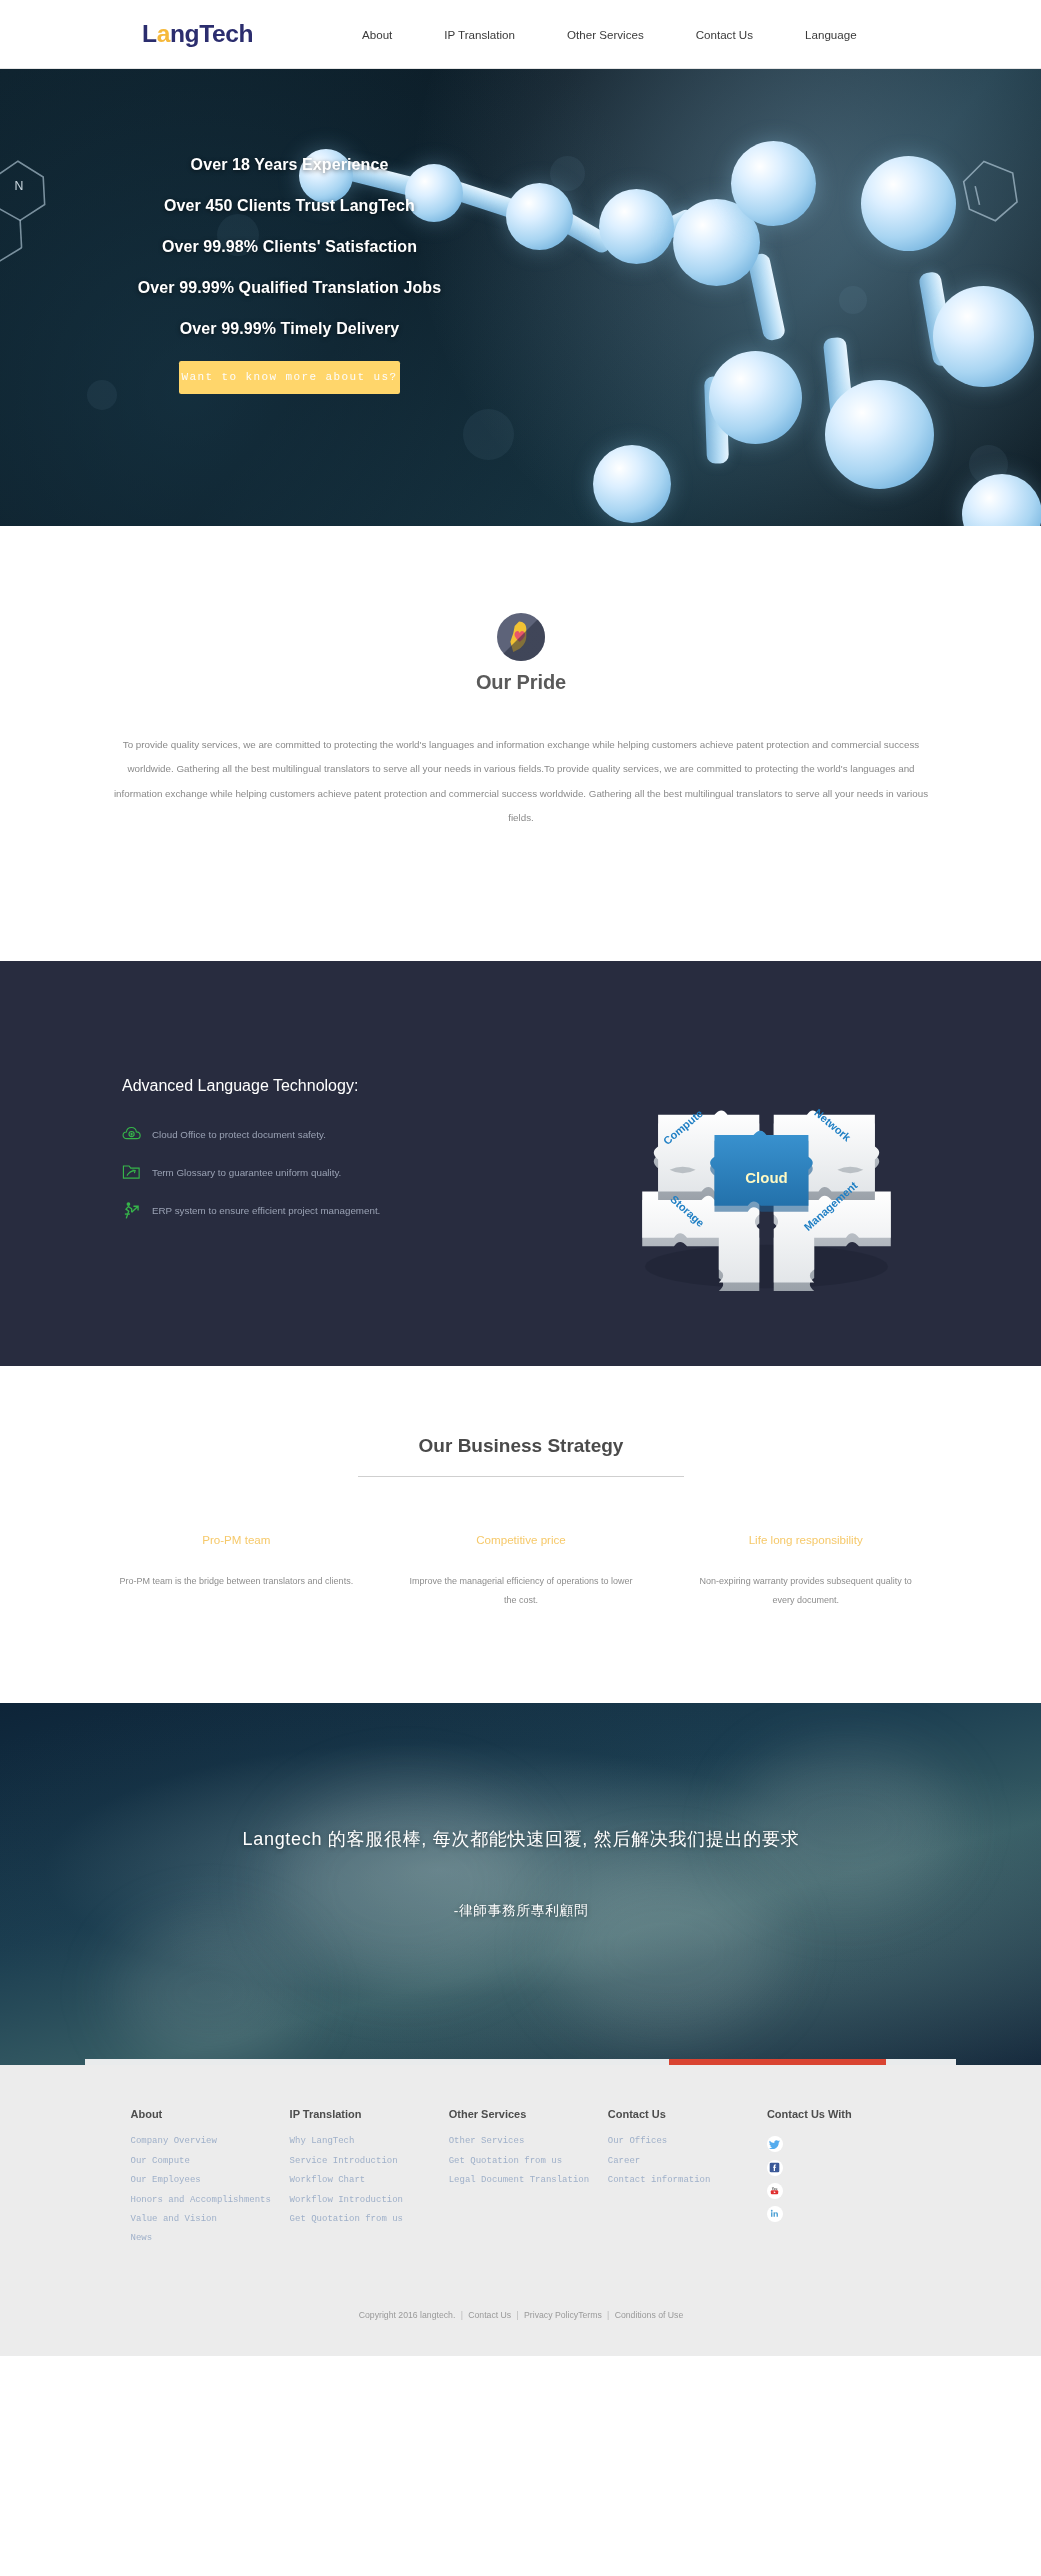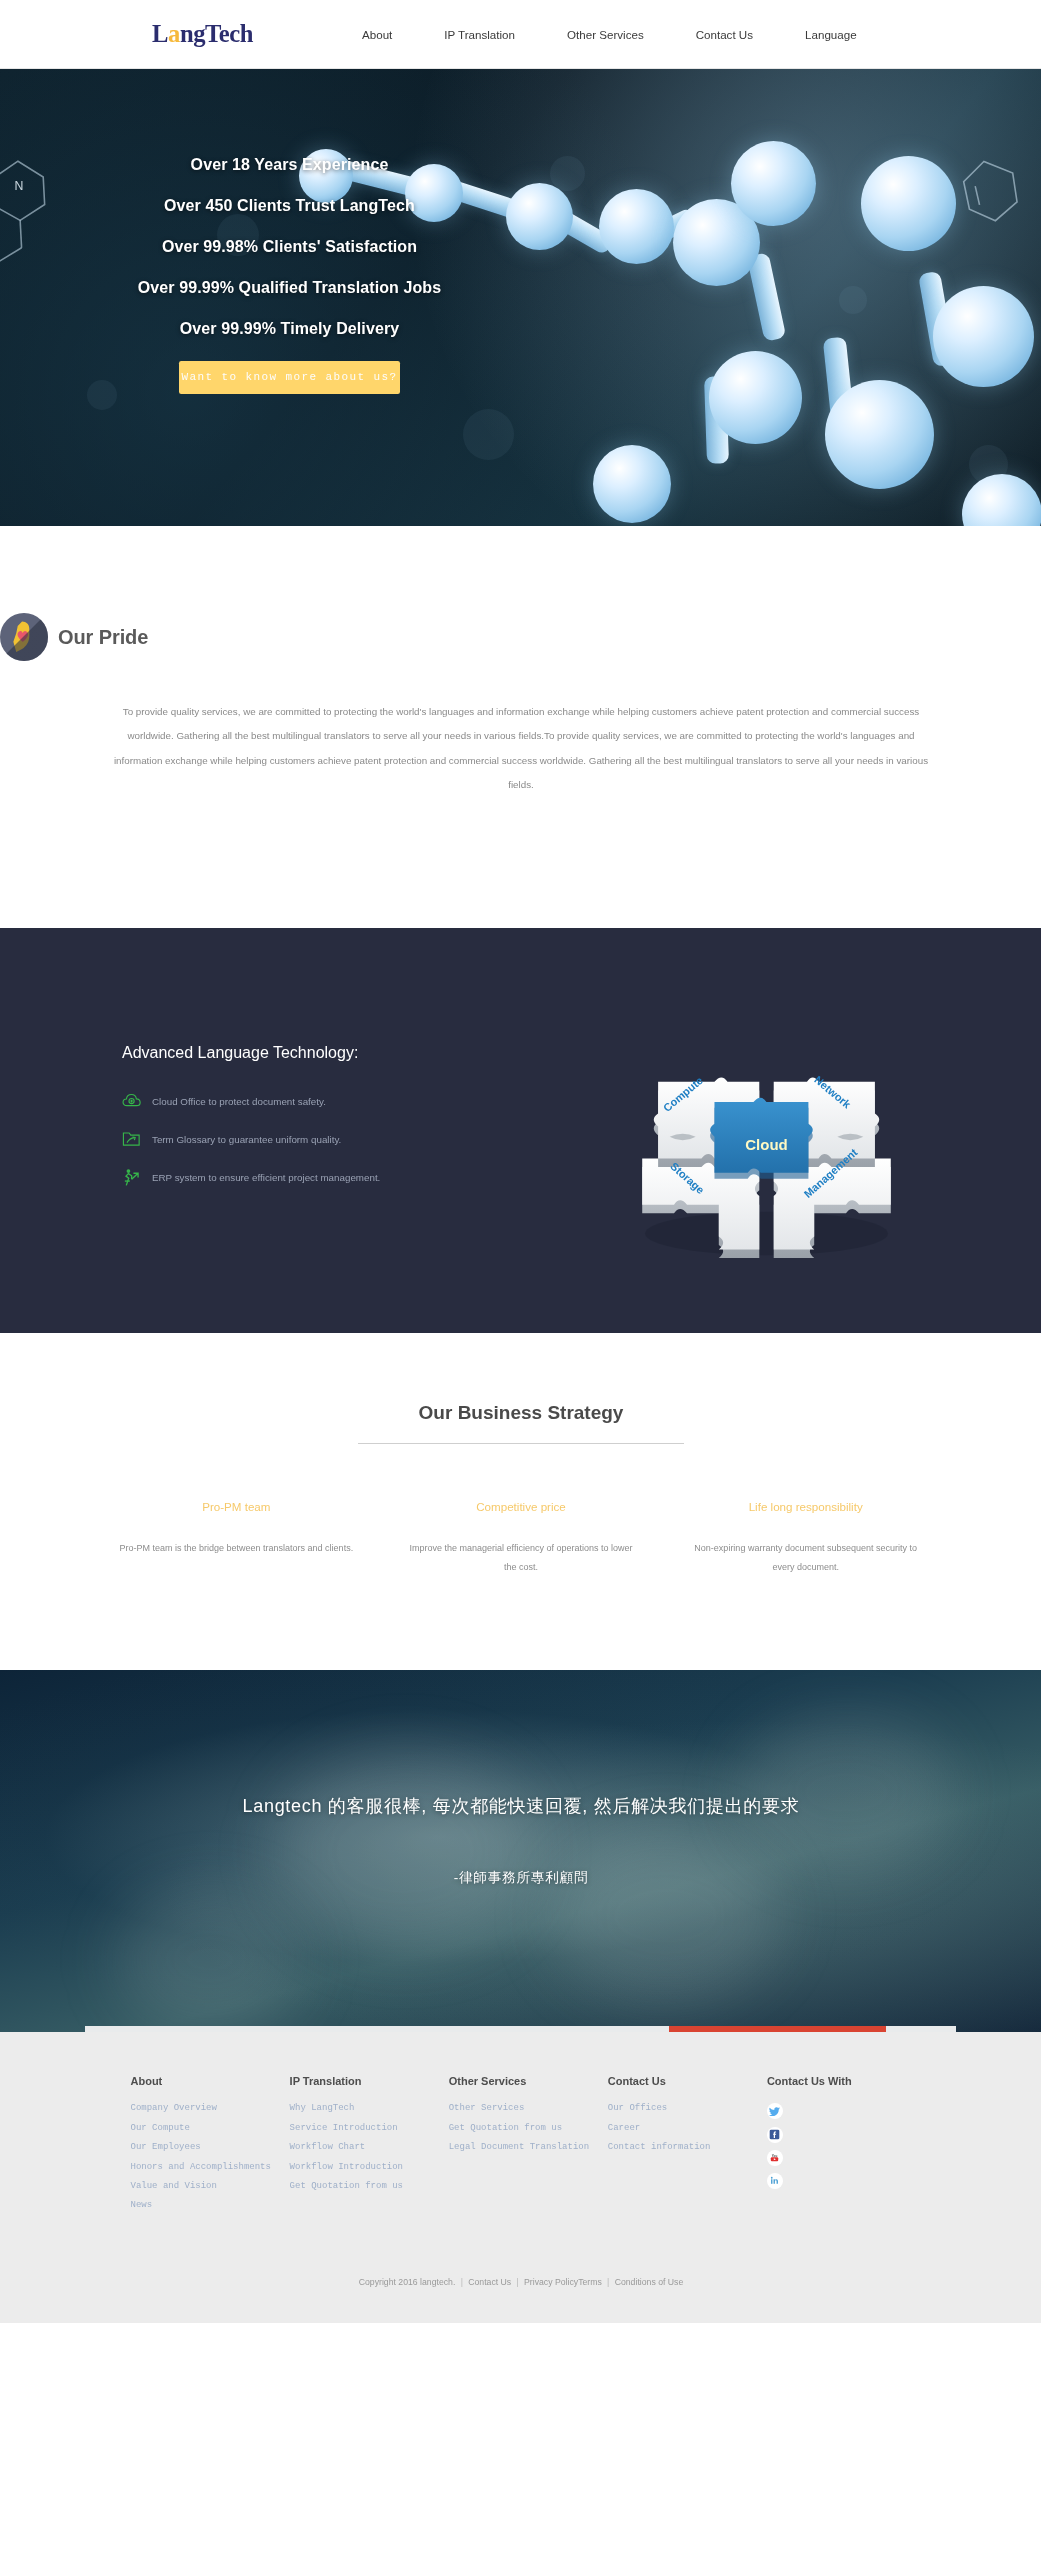--- a/index.html
+++ b/index.html
@@ -15,24 +15,24 @@
   .site-header {
     height: 69px;
     background: #ffffff;
     border-bottom: 0.7px solid #e6e6e6;
     display: flex;
     align-items: center;
     position: relative;
   }
   .logo {
     position: absolute;
-    left: 152px;
+    left: 142px;
     top: 50%;
     transform: translateY(-50%);
-    font-family: Liberation Serif, serif;
+    font-family: Liberation Sans, sans-serif;
     font-weight: bold;
     font-size: 24.6px;
     color: #2b2d6e;
     letter-spacing: -0.4px;
     white-space: nowrap;
   }
   .logo .accent { color: #f6b93b; }
   .main-nav {
     position: absolute;
     left: 362px;
@@ -117,23 +117,24 @@
 
   
   .pride {
     background: #fff;
     padding: 87px 0 130px;
     text-align: center;
   }
   .pride-head {
     display: flex;
     align-items: center;
-    justify-content: flex-start;
+    justify-content: center;
     gap: 10px;
     margin-bottom: 39px;
+    flex-direction: column;
   }
   .pride-icon {
     width: 48px; height: 48px;
     border-radius: 50%;
     background: #5d6379;
     position: relative;
     overflow: hidden;
     flex: none;
   }
   .pride-icon .shade {
@@ -526,21 +527,21 @@
     <div class="strategy-col">
       <div class="strategy-col-title">Pro-PM team</div>
       <div class="strategy-col-text">Pro-PM team is the bridge between translators and clients.</div>
     </div>
     <div class="strategy-col">
       <div class="strategy-col-title">Competitive price</div>
       <div class="strategy-col-text">Improve the managerial efficiency of operations to lower the cost.</div>
     </div>
     <div class="strategy-col">
       <div class="strategy-col-title">Life long responsibility</div>
-      <div class="strategy-col-text">Non-expiring warranty document subsequent security to every document.</div>
+      <div class="strategy-col-text">Non-expiring warranty provides subsequent quality to every document.</div>
     </div>
   </div>
 </section>
 
 <section class="testimonial">
   <div class="fog" style="left:275px;top:80px;width:260px;height:203px;"></div>
   <div class="fog" style="left:550px;top:159px;width:231px;height:174px;"></div>
   <div class="fog" style="left:116px;top:217px;width:188px;height:145px;"></div>
   <div class="fog" style="left:738px;top:43px;width:217px;height:159px;"></div>
 

